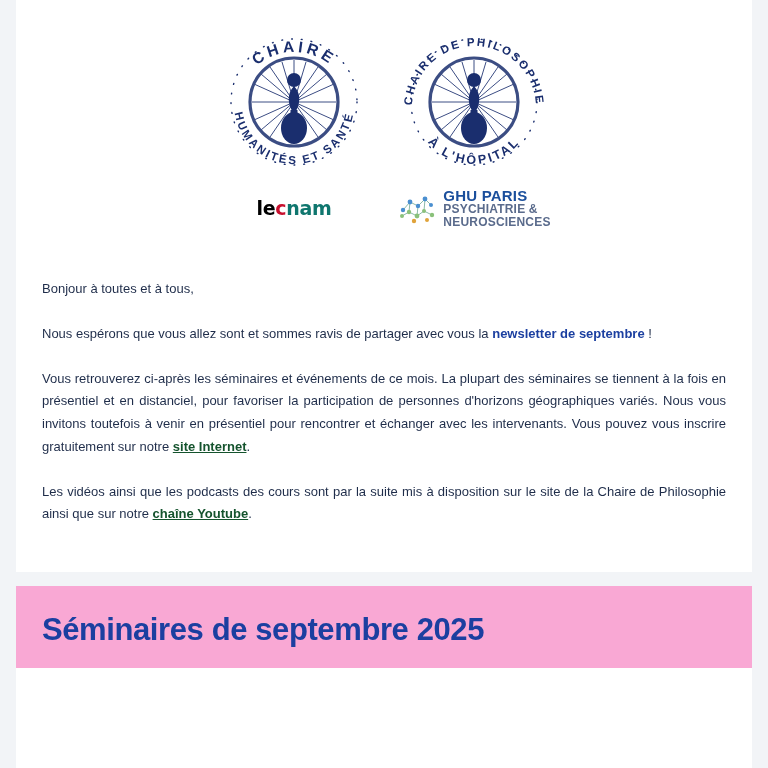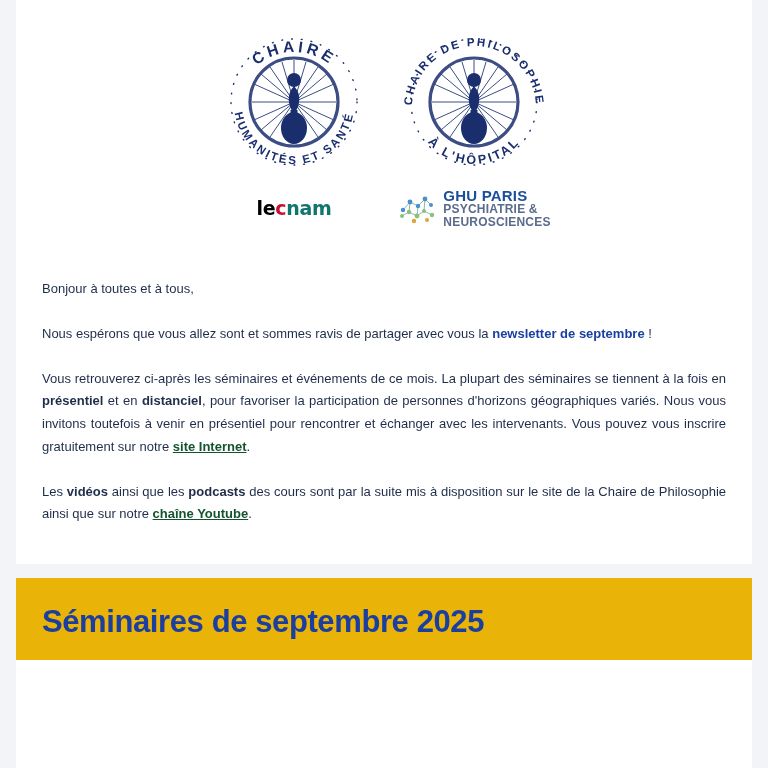--- a/index.html
+++ b/index.html
@@ -85,38 +85,38 @@
   .body-text {
     padding: 36px 26px 30px 26px;
     color: #1f2d4a;
     font-size: 13px;
     line-height: 1.75;
   }
   .body-text p {
     margin: 0 0 22px 0;
     text-align: justify;
   }
-  .body-text p.last { margin-bottom: 8px; }
+  .body-text p.last { margin-bottom: 16px; }
   .body-text p.greeting { text-align: left; }
   .body-text b, .body-text strong {
-    font-weight: bold;
+    font-weight: normal;
   }
   .accent { color: #1b3fa0; font-weight: bold; }
   a.link {
     color: #14532d;
     font-weight: bold;
     text-decoration: underline;
   }
   .divider {
     height: 14px;
     background: #f2f4f7;
   }
   .section-head {
     padding: 26px 26px 20px 26px;
-    background: #eab308;
+    background: #f9a8d4;
   }
   .section-head h2 {
     margin: 0;
     color: #1b3fa0;
     font-size: 31px;
     font-weight: bold;
     letter-spacing: -0.4px;
   }
 </style>
 </head>

